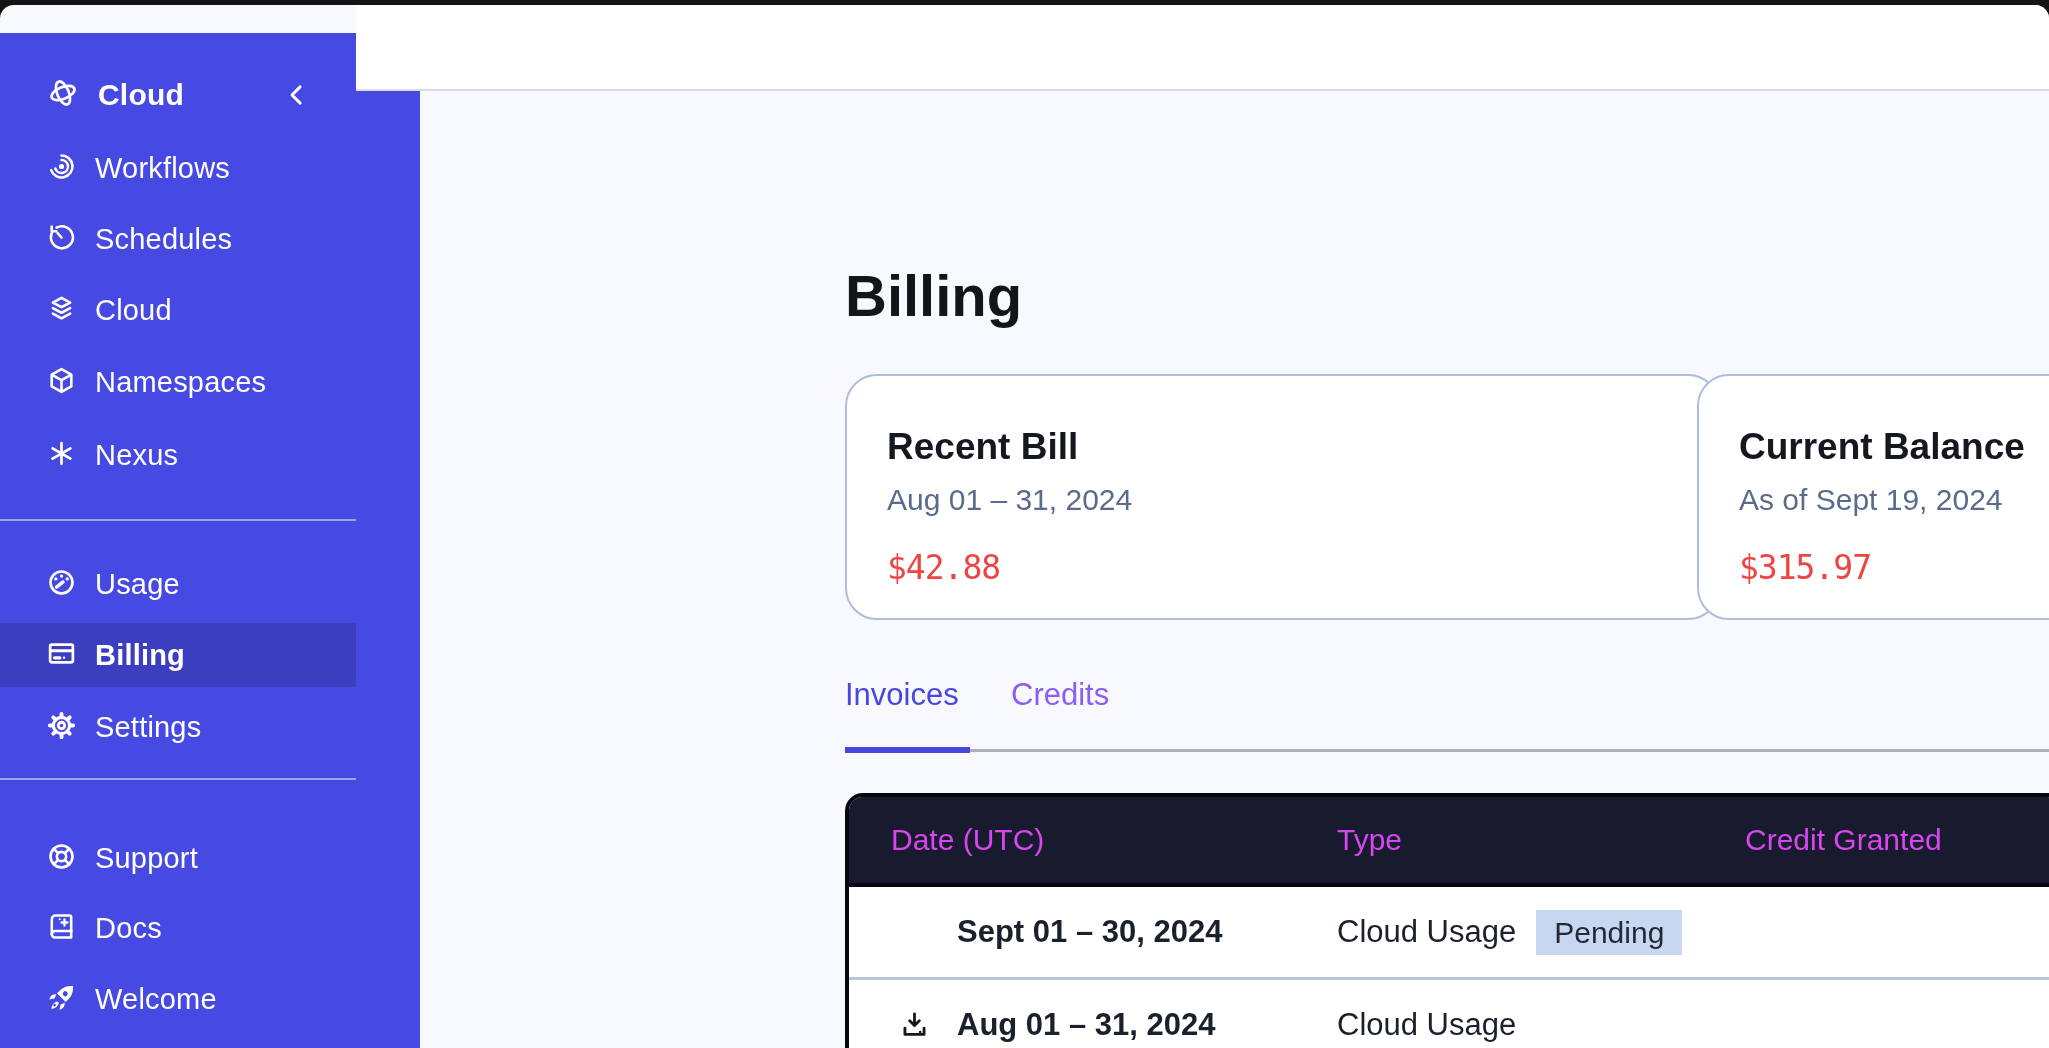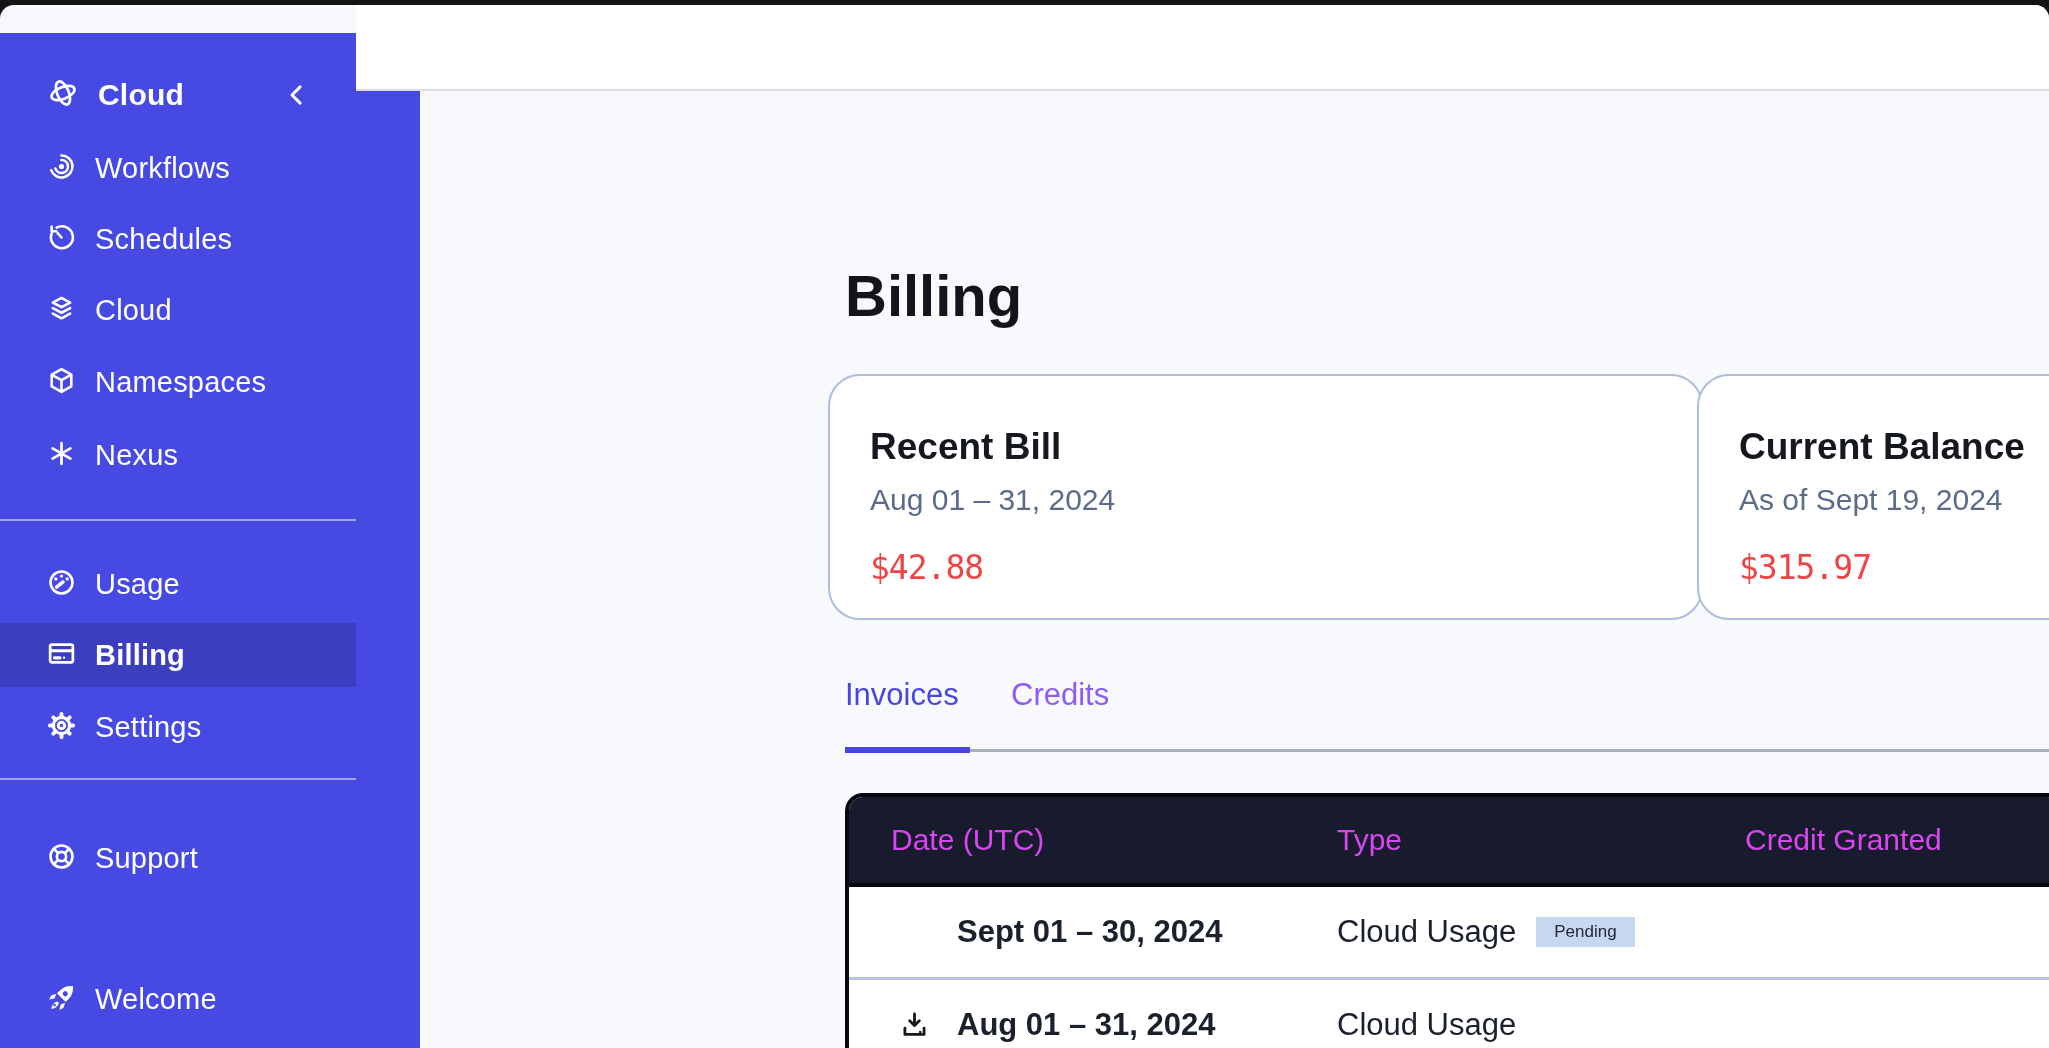--- a/index.html
+++ b/index.html
@@ -24,21 +24,21 @@
   
   .topbar{position:absolute;left:356px;top:0;right:0;height:84px;background:#fff;
           border-bottom:2px solid #D9DCE1;}
 
   
   .page-title{position:absolute;left:845px;top:222px;font-size:58px;font-weight:600;
               color:#131519;line-height:1.05;}
 
   .card{position:absolute;top:369px;height:246px;background:#fff;border:2px solid #AEBDDB;
         border-radius:32px;box-sizing:border-box;padding:50px 40px 0 40px;}
-  .card.c1{left:828px;width:875px;}
+  .card.c1{left:845px;width:875px;}
   .card.c2{left:1697px;width:520px;}
   .card-title{font-size:37px;font-weight:600;color:#15181E;line-height:1.15;}
   .card-subtitle{margin-top:14px;font-size:30px;color:#5A6B8C;line-height:1.1;}
   .card-amount{margin-top:32px;font-size:33px;color:#ef4444;
                font-family:"DejaVu Sans Mono",monospace;letter-spacing:-1px;}
 
   .tab{position:absolute;top:671px;font-size:31px;font-weight:500;cursor:pointer;line-height:1.2;}
   .tab.t1{left:845px;color:#4946E0;}
   .tab.t2{left:1011px;color:#8b5cf6;}
   .tab-line{position:absolute;left:845px;right:0;top:744px;height:3px;background:#A9B0BE;}
@@ -50,21 +50,21 @@
                  background:#fff;overflow:hidden;}
   .thead{height:86px;background:#171B2D;border-bottom:4px solid #06070E;position:relative;
          display:flex;align-items:center;}
   .th{position:absolute;color:#d946ef;font-size:30px;font-weight:500;top:50%;transform:translateY(-50%);}
   .th.c-date{left:42px;} .th.c-type{left:488px;} .th.c-credit{left:896px;}
   .trow{height:90px;position:relative;display:flex;align-items:center;background:#fff;}
   .trow + .trow{border-top:3px solid #BAC6DC;}
   .td-date{position:absolute;left:108px;font-size:31px;color:#1A202C;font-weight:bold;}
   .td-type{position:absolute;left:488px;font-size:31px;color:#1A202C;display:flex;align-items:center;gap:20px;}
   .dl-btn{position:absolute;left:50px;top:50%;transform:translateY(-50%);cursor:pointer;line-height:0;}
-  .badge{display:inline-block;background:#C7D7F2;color:#232936;font-size:17px;
+  .badge{display:inline-block;background:#C7D7F2;color:#232936;font-size:30px;
          padding:6px 18px;border-radius:0;line-height:1.1;}
   .badge:empty{display:none;}
 </style>
 </head>
 <body>
 
 <div class="stage">
   <div class="app">
 
     <nav class="sidebar">
@@ -182,20 +182,31 @@
         <span>
           <svg width="31" height="31" viewBox="0 0 24 24" fill="none" stroke="#fff" stroke-width="2" stroke-linecap="round">
             <circle cx="12" cy="12" r="8.5"></circle>
             <circle cx="12" cy="12" r="3.6"></circle>
             <path d="M14.6 14.6 18 18M9.4 14.6 6 18M9.4 9.4 6 6M14.6 9.4 18 6"></path>
           </svg>
         </span>
         <span class="lbl">Support</span>
       </div>
 
+      <div class="nav-item" style="top:863px">
+        <span>
+          <svg width="31" height="31" viewBox="0 0 24 24" fill="none" stroke="#fff" stroke-width="2" stroke-linecap="round" stroke-linejoin="round">
+            <path d="M19.5 15.5V4.8a1.3 1.3 0 0 0-1.3-1.3H7.3A2.8 2.8 0 0 0 4.5 6.3V18"></path>
+            <path d="M4.5 18a2.5 2.5 0 0 1 2.5-2.5h12.5v5H7A2.5 2.5 0 0 1 4.5 18Z"></path>
+            <path d="M14.3 6.6v4.6M12 8.9h4.6" stroke-width="1.8"></path>
+            <circle cx="10.6" cy="6.4" r="0.8" fill="#fff" stroke="none"></circle>
+          </svg>
+        </span>
+        <span class="lbl">Docs</span>
+      </div>
 
       <div class="nav-item" style="top:934px">
         <span>
           <svg width="31" height="31" viewBox="0 0 24 24" fill="none">
             <path fill="#fff" fill-rule="evenodd" d="M20.9 3.1c-3.9-.4-7.5.8-9.9 3.2L8.5 8.8l6.7 6.7 2.5-2.5c2.4-2.4 3.6-6 3.2-9.9zM16.3 7.7a1.95 1.95 0 1 1-2.76 2.76A1.95 1.95 0 0 1 16.3 7.7z"></path>
             <path fill="#fff" d="M8 9.3 5.4 9.9c-.8.2-1.5.8-1.9 1.5l-1.1 2.2 4.2-.9zM14.7 16l-.6 2.6c-.2.8-.8 1.5-1.5 1.9l-2.2 1.1.9-4.2z"></path>
             <path fill="#fff" d="M8.9 15.1c-2.4.4-4.7 2.8-4.7 5.7 2.9 0 5.3-2.3 5.7-4.7z"></path>
             <circle cx="6.6" cy="17.9" r="1" fill="#4649E2"></circle>
           </svg>
         </span>

